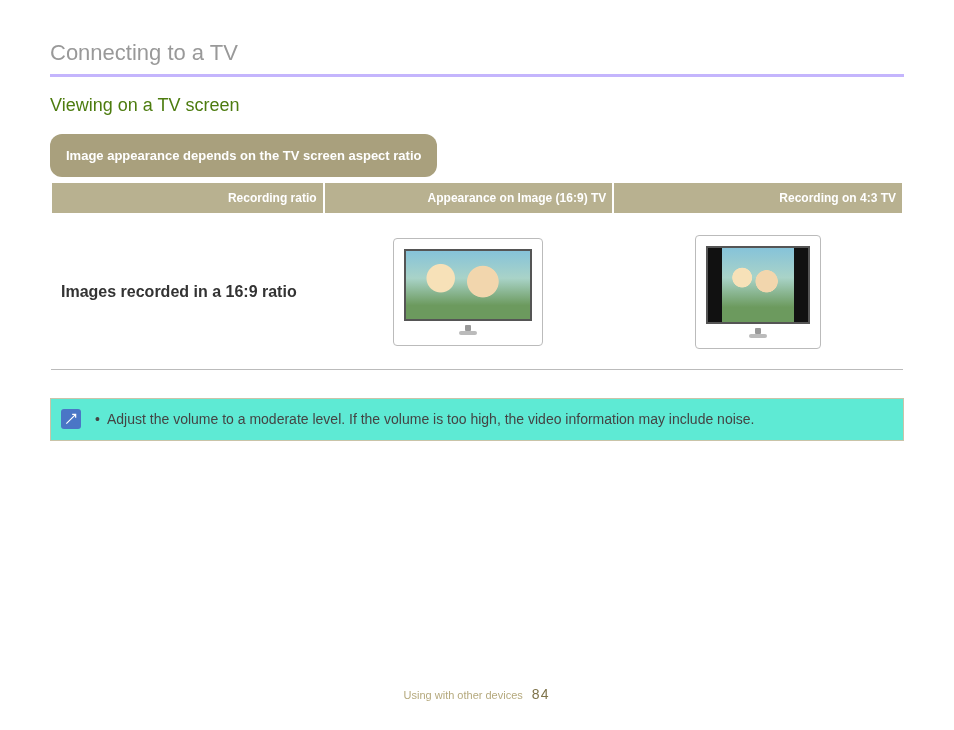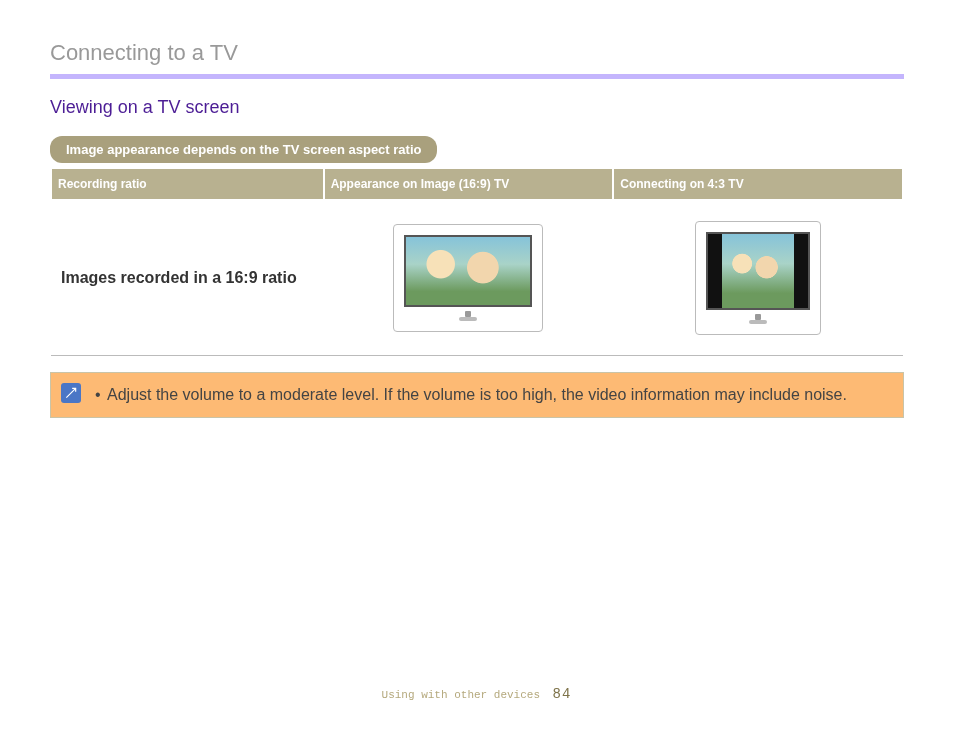--- a/index.html
+++ b/index.html
@@ -9,51 +9,51 @@
     width: 954px;
     height: 730px;
     padding: 40px 50px 20px 50px;
     color: #333;
     position: relative;
   }
   .h1 {
     font-size: 22px;
     font-weight: 400;
     color: #999;
-    border-bottom: 5px solid #c4b5fd;
+    border-bottom: 3px solid #c4b5fd;
     padding-bottom: 8px;
     margin-bottom: 18px;
   }
   .h2 {
     font-size: 18px;
     font-weight: 400;
-    color: #4c1d95;
+    color: #4d7c0f;
     margin-bottom: 18px;
   }
   .pill {
     display: inline-block;
     background: #a9a07d;
     color: #fff;
     font-size: 13px;
     font-weight: 700;
-    padding: 6px 16px;
+    padding: 14px 16px;
     border-radius: 12px;
     margin-bottom: 0;
   }
   table.ratio {
     width: 100%;
     border-collapse: collapse;
     margin-top: 4px;
   }
   table.ratio thead td {
     background: #b8b190;
     color: #fff;
     font-size: 12px;
     font-weight: 700;
-    text-align: left;
+    text-align: right;
     padding: 8px 6px;
     border: 2px solid #fff;
   }
   table.ratio tbody td {
     border-bottom: 1px solid #bbb;
     padding: 20px 10px;
     vertical-align: middle;
     font-size: 16px;
   }
   table.ratio tbody td:first-child {
@@ -91,68 +91,67 @@
     width: 20px;
   }
   .stand .neck {
     width: 6px; height: 6px; background:#999; margin:0 auto; border-radius:1px;
   }
   .stand .base {
     width: 18px; height: 4px; background:#bbb; border-radius: 2px;
     margin: 0 auto;
   }
   .note-box {
-    margin-top: 16px;
+    margin-top: 28px;
     border: 1px solid #c9c4a8;
-    background: #fdba74;
+    background: #5eead4;
     padding: 10px 12px 10px 44px;
     position: relative;
-    font-size: 16px;
+    font-size: 14px;
     color: #444;
   }
   .note-icon {
     position: absolute; left: 10px; top: 10px;
     width: 20px; height: 20px;
     background: #4a76c6;
     border-radius: 3px;
     display: flex; align-items:center; justify-content:center;
   }
   .note-icon svg { width: 14px; height: 14px; }
   .note-box ul { list-style: none; }
   .note-box li { padding-left: 12px; position: relative; line-height: 1.5; }
   .note-box li::before { content: "•"; position:absolute; left:0; }
   .footer {
     position: absolute;
     bottom: 28px;
     left: 0; right: 1px;
     text-align: center;
     font-size: 11px;
     color: #b5a97d;
-    font-family: Liberation Mono, monospace;
   }
   .footer .pg { color: #7e734a; font-size: 14px; margin-left: 6px; letter-spacing: 1px; }
   .arrow-icon { display:inline-block; transform: translateY(1px); }
 </style>
 </head>
 <body>
 
 
 
 <h1 class="h1">Connecting to a TV</h1>
 
 <h2 class="h2">Viewing on a TV screen</h2>
 
 <div class="pill">Image appearance depends on the TV screen aspect ratio</div>
 
 <table class="ratio">
   <thead>
     <tr>
       <td style="width:32%">Recording ratio</td>
       <td style="width:34%">Appearance on Image (16:9) TV</td>
-      <td style="width:34%">Connecting on 4:3 TV</td>
+      <td style="width:34%">Recording on 4:3 TV</td>
     </tr>
   </thead>
   <tbody>
     <tr>
       <td>Images recorded in a 16:9 ratio</td>
       <td class="tv-cell">
         <div class="tv wide">
           <div class="screen">
               <div class="photo"></div>
             </div>

